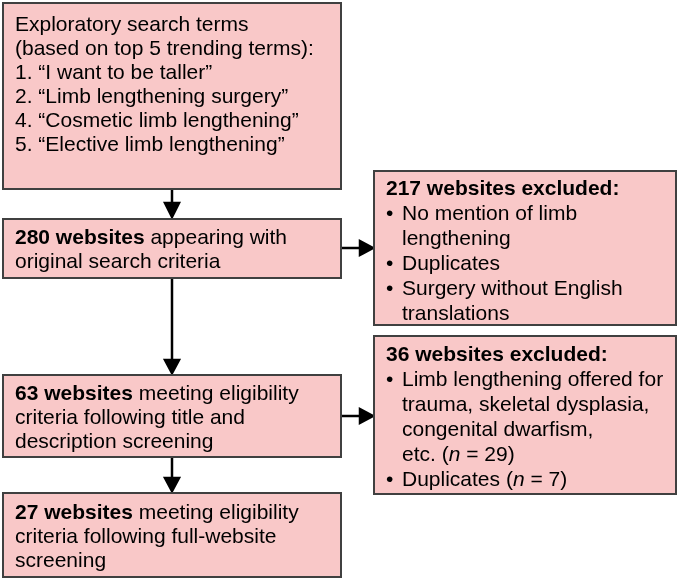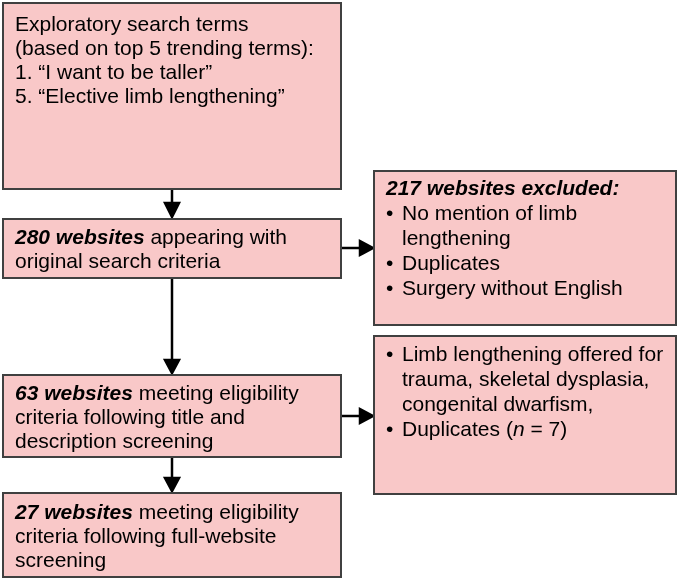--- a/index.html
+++ b/index.html
@@ -24,21 +24,21 @@
   }
   .box {
     position: absolute;
     background: #f9c8c8;
     border: 2px solid #404040;
     font-size: 21px;
     line-height: 24px;
     padding: 6px 8px 0 11px;
     white-space: nowrap;
   }
-  .box b { font-weight: bold; font-style: italic; }
+  .box b { font-weight: bold; }
   .box i { font-style: italic; }
   
   #box-search   { left: 2px;   top: 2px;   width: 340px; height: 188px; padding-top: 8px; }
   #box-280      { left: 2px;   top: 218px; width: 340px; height: 61px;  padding-top: 5px; }
   #box-63       { left: 2px;   top: 374px; width: 340px; height: 84px;  padding-top: 5px; }
   #box-27       { left: 2px;   top: 492px; width: 340px; height: 86px;  padding-top: 6px; }
   
   #box-ex217    { left: 373px; top: 170px; width: 304px; height: 156px; line-height: 25px; padding-top: 3px; }
   #box-ex36     { left: 373px; top: 335px; width: 304px; height: 160px; line-height: 25px; padding-top: 4px; }
   .line { display: block; }
@@ -63,20 +63,22 @@
       <polygon points="360,241 360,255 373,248"></polygon>
       <line x1="342" y1="416" x2="361" y2="416"></line>
       <polygon points="360,409 360,423 373,416"></polygon>
     </g>
   </svg>
 
   <div class="box" id="box-search">
     <div class="line"><span>Exploratory search terms</span></div>
     <div class="line"><span>(based on top 5 trending terms):</span></div>
     <div class="line"><span>1. “I want to be taller”</span></div>
+    <div class="line"><span>2. “Limb lengthening surgery”</span></div>
+    <div class="line"><span>4. “Cosmetic limb lengthening”</span></div>
     <div class="line"><span>5. “Elective limb lengthening”</span></div>
   </div>
 
   <div class="box" id="box-280">
     <div class="line"><b>280 websites</b><span> appearing with</span></div>
     <div class="line"><span>original search criteria</span></div>
   </div>
 
   <div class="box" id="box-ex217">
     <div class="line"><b>217 websites excluded:</b></div>
@@ -89,40 +91,49 @@
       <span class="bt">lengthening</span>
     </div>
     <div class="line bl">
       <span class="mk">•</span>
       <span class="bt">Duplicates</span>
     </div>
     <div class="line bl">
       <span class="mk">•</span>
       <span class="bt">Surgery without English</span>
     </div>
+    <div class="line bl">
+      <span class="mk"></span>
+      <span class="bt">translations</span>
+    </div>
   </div>
 
   <div class="box" id="box-63">
     <div class="line"><b>63 websites</b><span> meeting eligibility</span></div>
     <div class="line"><span>criteria following title and</span></div>
     <div class="line"><span>description screening</span></div>
   </div>
 
   <div class="box" id="box-ex36">
+    <div class="line"><b>36 websites excluded:</b></div>
     <div class="line bl">
       <span class="mk">•</span>
       <span class="bt">Limb lengthening offered for</span>
     </div>
     <div class="line bl">
       <span class="mk"></span>
       <span class="bt">trauma, skeletal dysplasia,</span>
     </div>
     <div class="line bl">
       <span class="mk"></span>
       <span class="bt">congenital dwarfism,</span>
+    </div>
+    <div class="line bl">
+      <span class="mk"></span>
+      <span class="bt"><span>etc. (</span><i>n</i><span> = 29)</span></span>
     </div>
     <div class="line bl">
       <span class="mk">•</span>
       <span class="bt"><span>Duplicates (</span><i>n</i><span> = 7)</span></span>
     </div>
   </div>
 
   <div class="box" id="box-27">
     <div class="line"><b>27 websites</b><span> meeting eligibility</span></div>
     <div class="line"><span>criteria following full-website</span></div>

